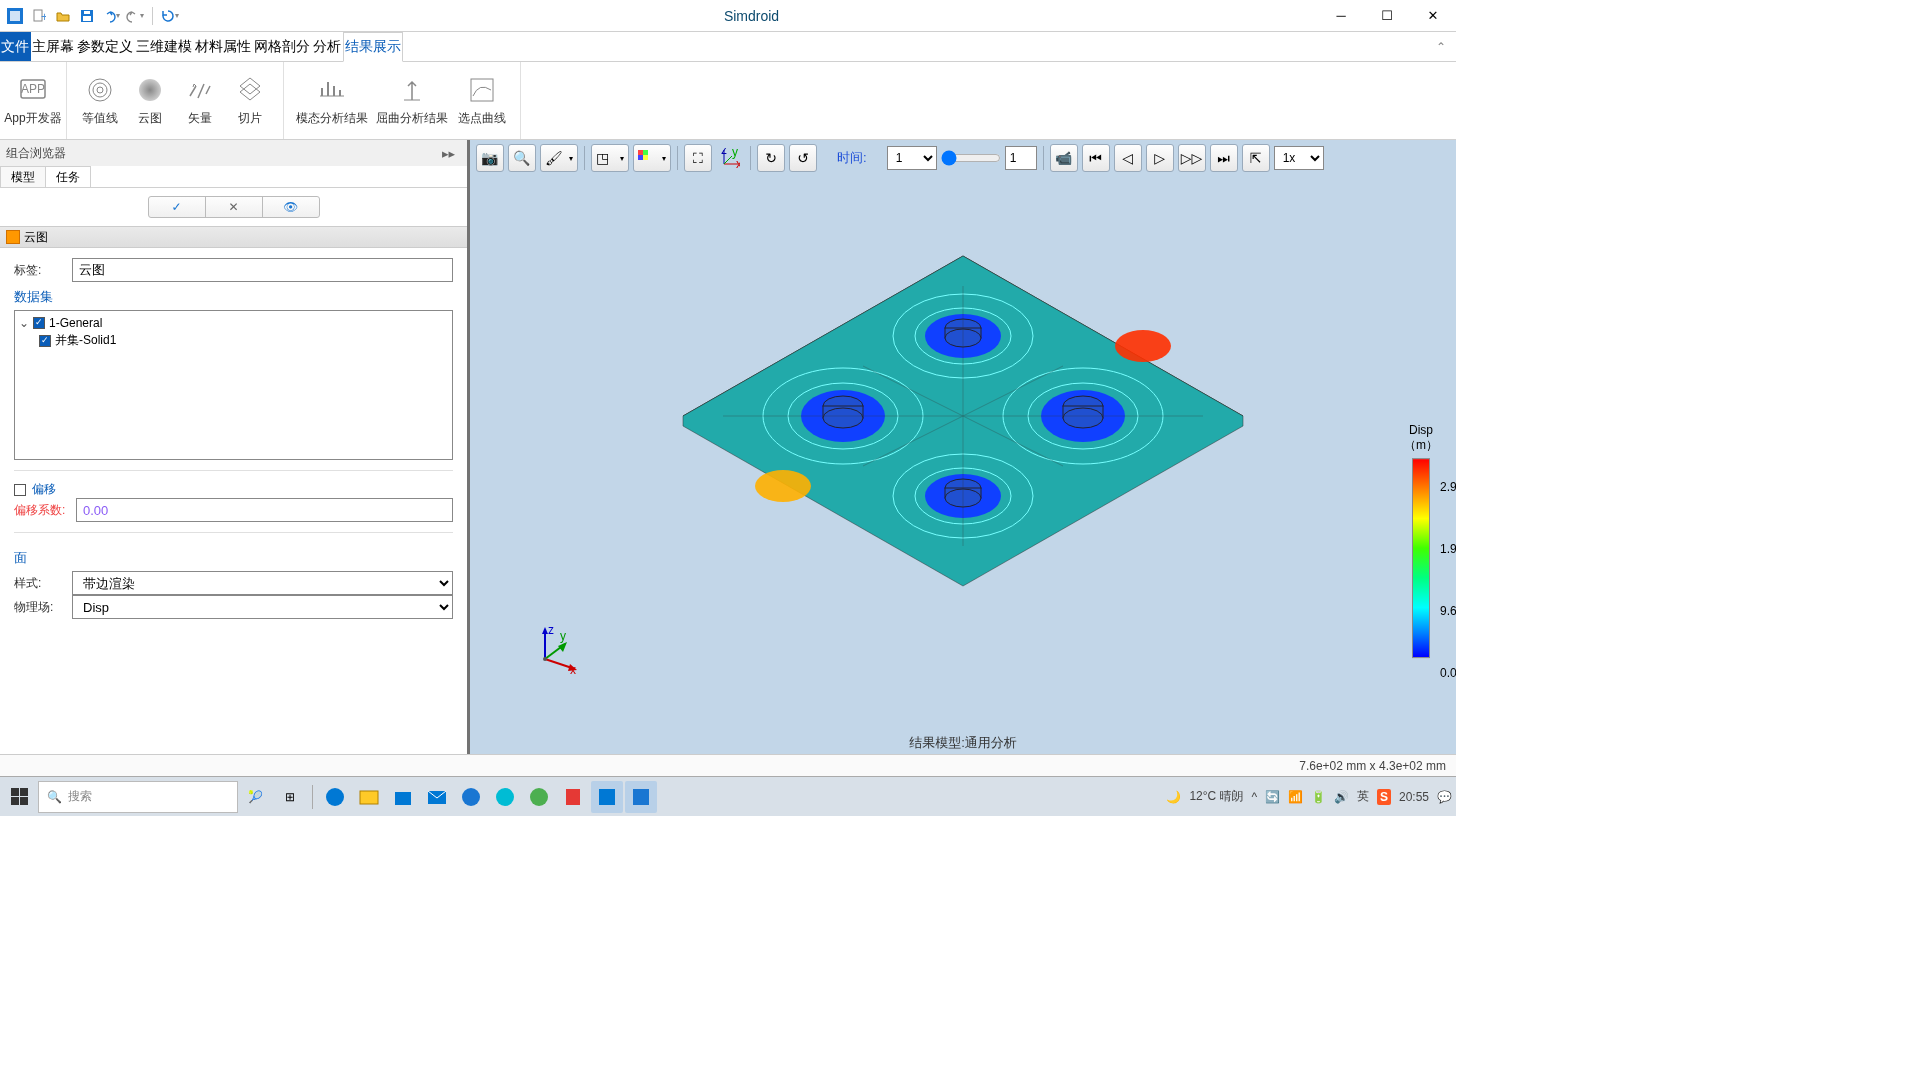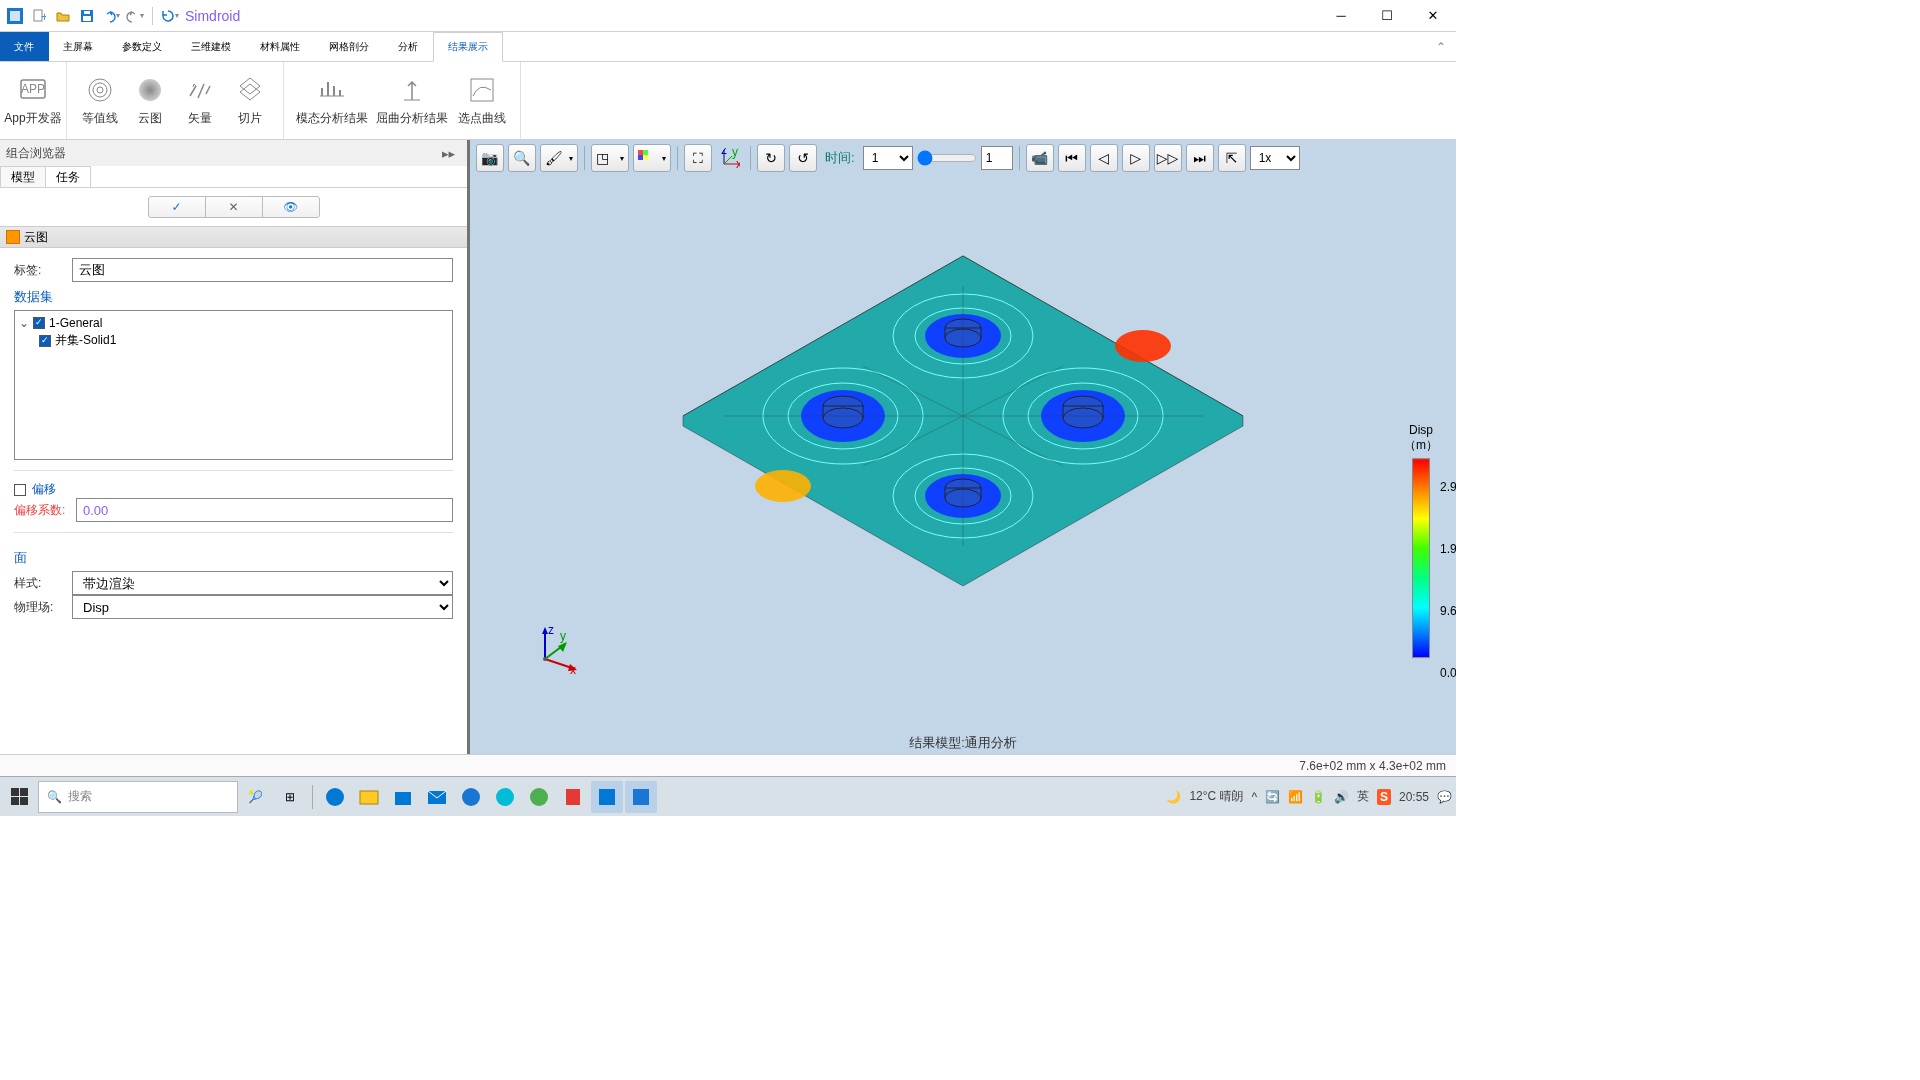--- a/index.html
+++ b/index.html
@@ -1,24 +1,24 @@
 <!DOCTYPE html>
 <html><head>
 <meta charset="utf-8">
 <style>
 *{box-sizing:border-box;margin:0;padding:0;font-family:"Microsoft YaHei",sans-serif;font-size:12px}
 body{background:#fff;overflow:hidden;width:1456px;height:816px}
 .titlebar{height:32px;background:#fff;display:flex;align-items:center;border-bottom:1px solid #d0d0d0}
 .qat{display:flex;align-items:center;gap:2px;padding:0 4px}
 .qat-btn{width:22px;height:22px;display:flex;align-items:center;justify-content:center;border-radius:2px;cursor:pointer;color:#555}
-.title{flex:1;font-size:14px;color:#8b5cf6}
+.title{flex:1;text-align:center;font-size:14px;color:#0c4a6e}
 .winctl{display:flex}
 .winctl div{width:46px;height:32px;display:flex;align-items:center;justify-content:center;cursor:pointer;font-size:13px}
 .ribbon-tabs{height:30px;display:flex;align-items:stretch;border-bottom:1px solid #d0d0d0;background:#fff}
-.rtab{padding:0 14px;display:flex;align-items:center;font-size:10px;cursor:pointer;border-right:1px solid transparent}
+.rtab{padding:0 1px;display:flex;align-items:center;font-size:14px;cursor:pointer;border-right:1px solid transparent}
 .rtab.file{background:#0a5db8;color:#fff;font-weight:500}
 .rtab.active{border:1px solid #d0d0d0;border-bottom:1px solid #fff;background:#fff;color:#0a5db8;margin-bottom:-1px}
 .ribbon-collapse{margin-left:auto;width:30px;display:flex;align-items:center;justify-content:center;color:#888;cursor:pointer}
 .ribbon{height:78px;background:#fff;border-bottom:1px solid #d0d0d0;display:flex;align-items:stretch}
 .rgroup{display:flex;align-items:center;padding:4px 8px;border-right:1px solid #e0e0e0}
 .rbtn{display:flex;flex-direction:column;align-items:center;justify-content:center;width:50px;height:70px;cursor:pointer;border-radius:2px;gap:4px}
 .rbtn .ico{width:32px;height:32px;display:flex;align-items:center;justify-content:center}
 .rbtn .lbl{font-size:12px;color:#333;text-align:center;white-space:nowrap}
 .body{display:flex;height:614px}
 .sidebar{width:470px;border-right:3px solid #737373;display:flex;flex-direction:column;background:#fff}
@@ -46,21 +46,21 @@
 .cbx::after{content:"✓";color:#fff;font-size:9px;position:absolute;top:-1px;left:1px}
 .cbx.empty{background:#fff}
 .cbx.empty::after{content:""}
 .chev{width:10px;color:#555;cursor:pointer}
 .fieldset{border-top:1px solid #e0e0e0;padding-top:10px;margin-top:10px}
 .viewport{flex:1;background:#c2d6e8;position:relative;overflow:hidden}
 .vtoolbar{position:absolute;top:4px;left:6px;display:flex;align-items:center;gap:4px;background:transparent}
 .vtb-btn{width:28px;height:28px;border:1px solid #9ab;background:linear-gradient(#fefefe,#e8e8e8);border-radius:3px;display:flex;align-items:center;justify-content:center;cursor:pointer;font-size:14px}
 .vtb-btn.dd{width:38px;justify-content:space-between;padding:0 4px}
 .vtb-sep{width:1px;height:24px;background:#9ab;margin:0 2px}
-.vtb-lbl{font-size:13px;color:#0f766e;margin:0 4px}
+.vtb-lbl{font-size:13px;color:#1d4ed8;margin:0 16px}
 .vtb-input{width:50px;height:24px;border:1px solid #888;padding:0 4px;background:#fff}
 .vtb-slider{width:60px}
 .model{position:absolute;left:50%;top:45%;transform:translate(-50%,-50%)}
 .footer-label{position:absolute;bottom:2px;left:50%;transform:translateX(-50%);font-size:13px;color:#333}
 .colorbar{position:absolute;right:18px;top:50%;transform:translateY(-10%);display:flex;flex-direction:column;align-items:center}
 .cb-title{font-size:12px;text-align:center}
 .cb-grad{width:18px;height:200px;background:linear-gradient(to bottom,#ff0000 0%,#ff8000 15%,#ffff00 30%,#40ff00 45%,#00ff80 60%,#00ffff 75%,#0080ff 88%,#0000ff 100%);border:1px solid #888;margin:4px 0}
 .cb-ticks{position:absolute;left:28px;top:26px;height:200px;display:flex;flex-direction:column;justify-content:space-between;font-size:11px}
 .axis{position:absolute;left:60px;bottom:80px}
 .statusbar{height:22px;border-top:1px solid #ccc;display:flex;align-items:center;justify-content:flex-end;padding:0 10px;color:#444;background:#fafafa;font-size:13px}

